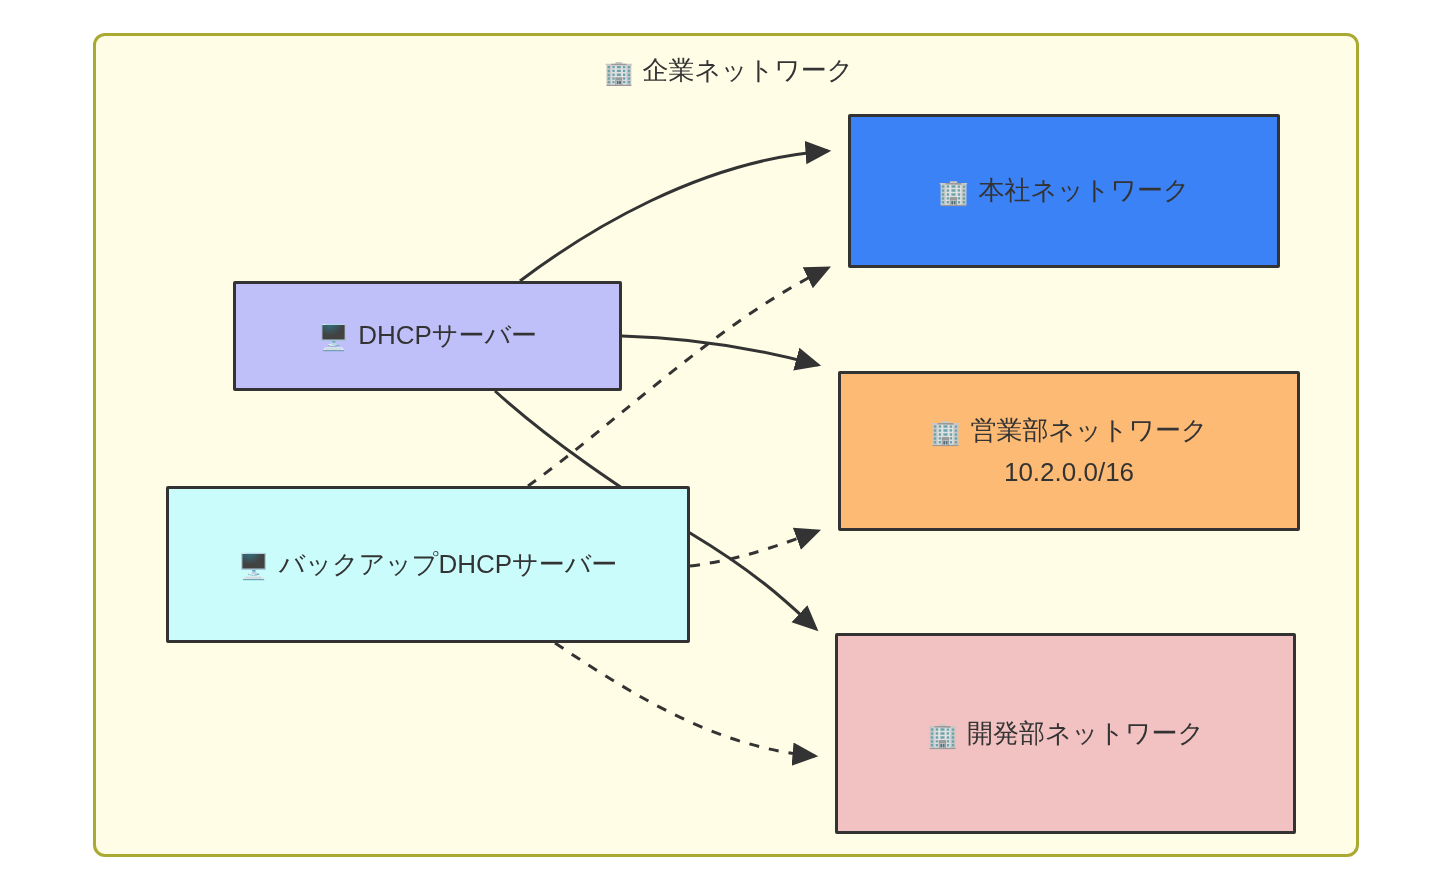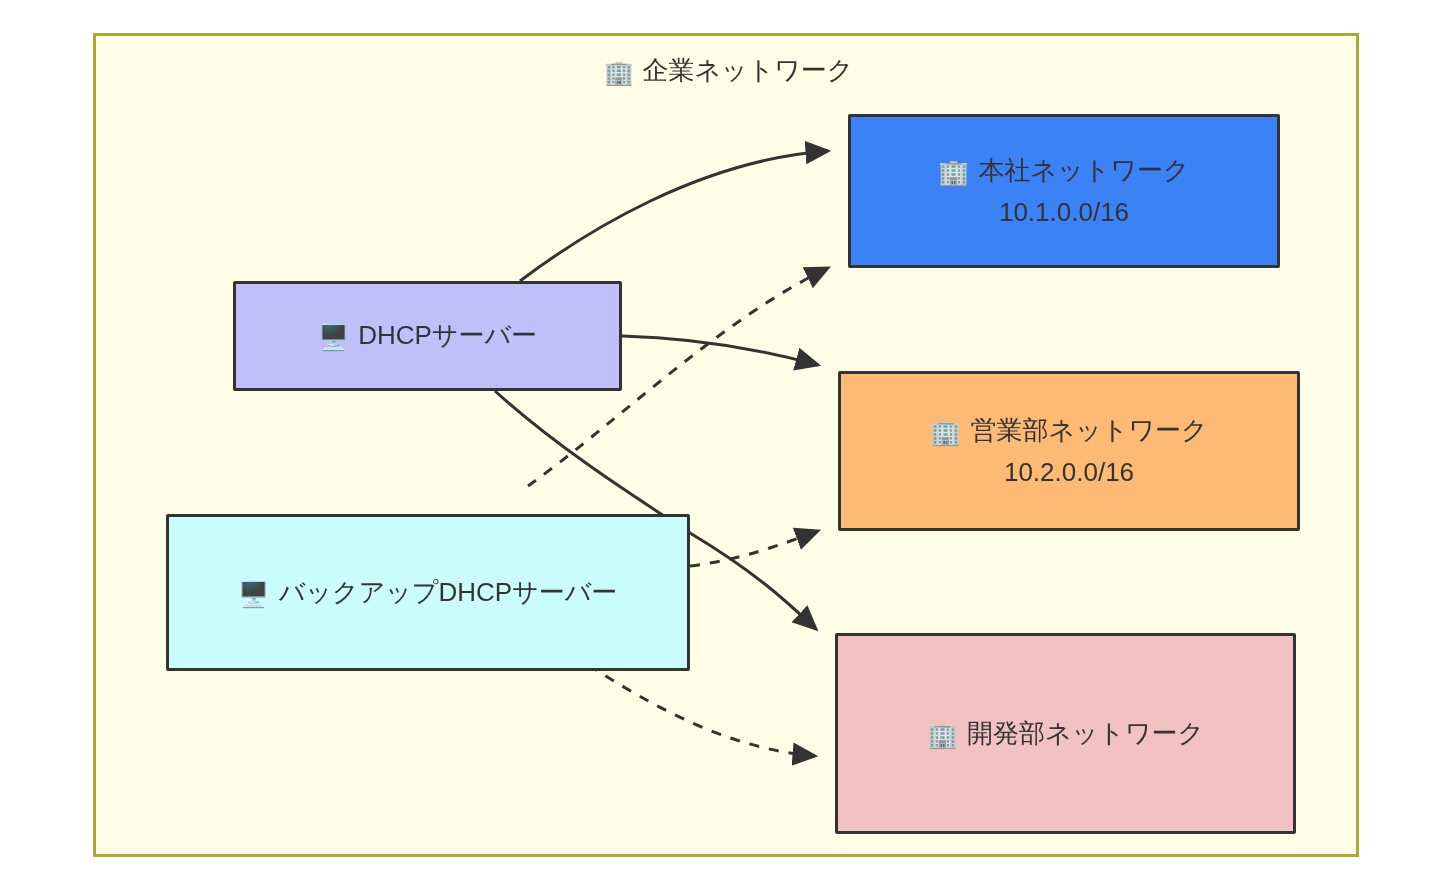--- a/index.html
+++ b/index.html
@@ -21,21 +21,21 @@
   
   .cluster {
     position: absolute;
     left: 93px;
     top: 33px;
     width: 1266px;
     height: 824px;
     background: #fffde6;
     border: 3px solid #aaaa33;
     box-sizing: border-box;
-    border-radius: 0;
+    border-radius: 12px;
   }
   .cluster-title {
     position: absolute;
     left: 0;
     top: 17px;
     width: 1266px;
     text-align: center;
     font-size: 26px;
     color: #333333;
     line-height: 34px;
@@ -95,21 +95,20 @@
     font-size: 26px;
   }
 
   #node-dhcp-server {
     left: 233px; top: 281px; width: 389px; height: 110px;
     background: #bfc0fa;
   }
   #node-backup-dhcp-server {
     left: 166px; top: 486px; width: 524px; height: 157px;
     background: #c9fcfb;
-    margin-top: 28px;
   }
   #node-hq-network {
     left: 848px; top: 114px; width: 432px; height: 154px;
     background: #3b82f6;
   }
   #node-sales-network {
     left: 838px; top: 371px; width: 462px; height: 160px;
     background: #fdba74;
   }
   #node-dev-network {
@@ -159,21 +158,20 @@
 
   <div class="node" id="node-backup-dhcp-server">
     <div class="label-wrap">
       <span class="emoji">🖥️</span><span>バックアップDHCPサーバー</span>
     </div>
   </div>
 
   <div class="node" id="node-hq-network">
     <div class="label-wrap">
       <span class="emoji">🏢</span><span>本社ネットワーク</span>
-      <span class="sub">10.1.0.0/16</span>
     </div>
   </div>
 
   <div class="node" id="node-sales-network">
     <div class="label-wrap">
       <span class="emoji">🏢</span><span>営業部ネットワーク</span>
       <span class="sub">10.2.0.0/16</span>
     </div>
   </div>
 

